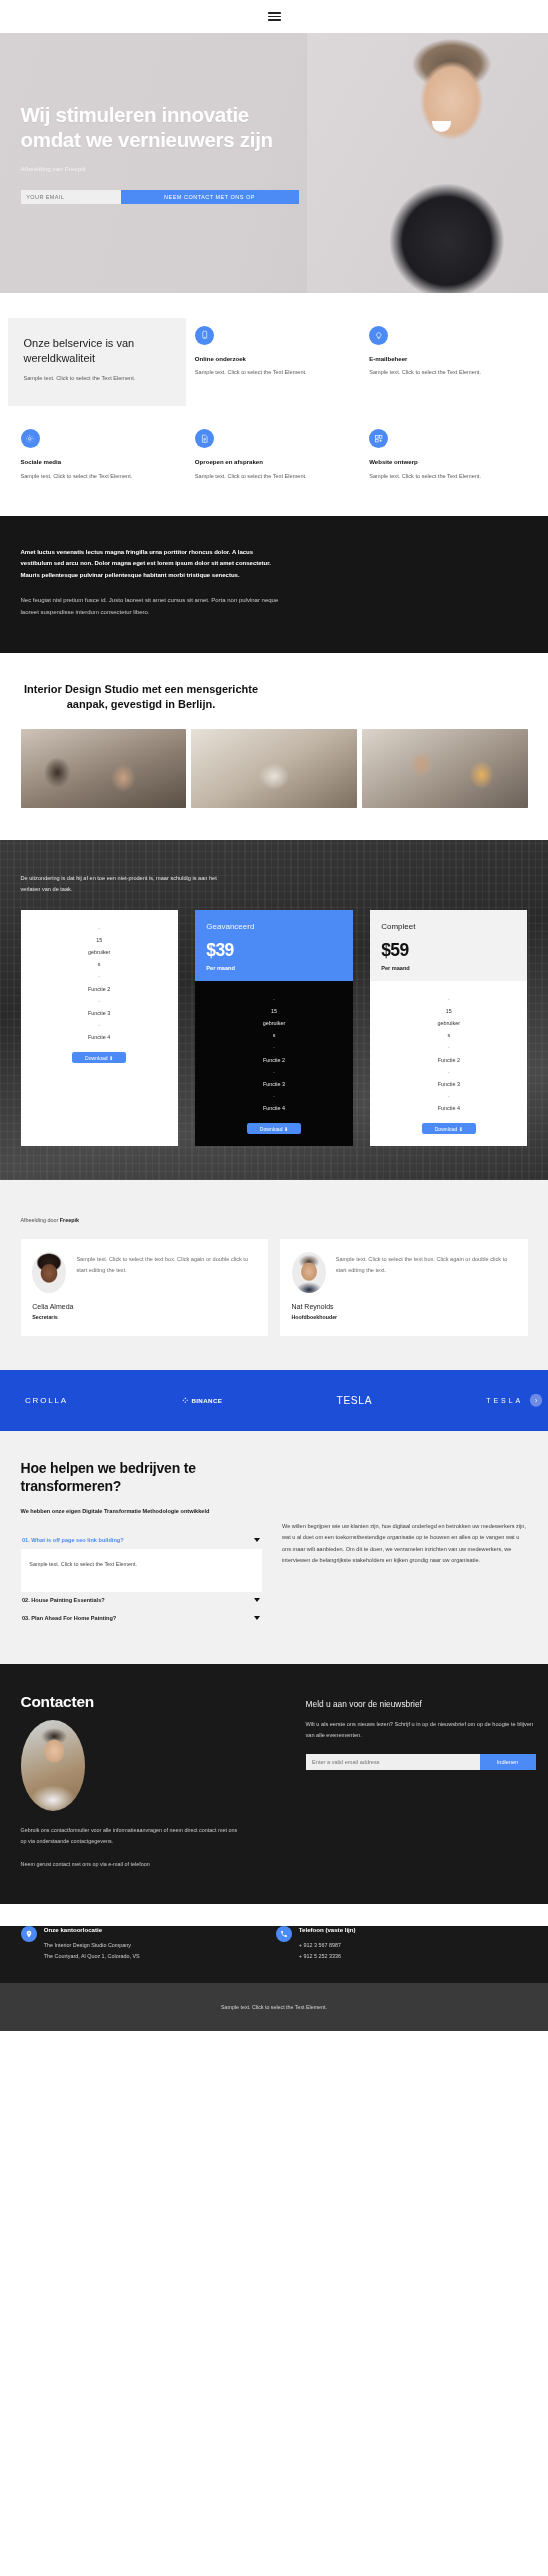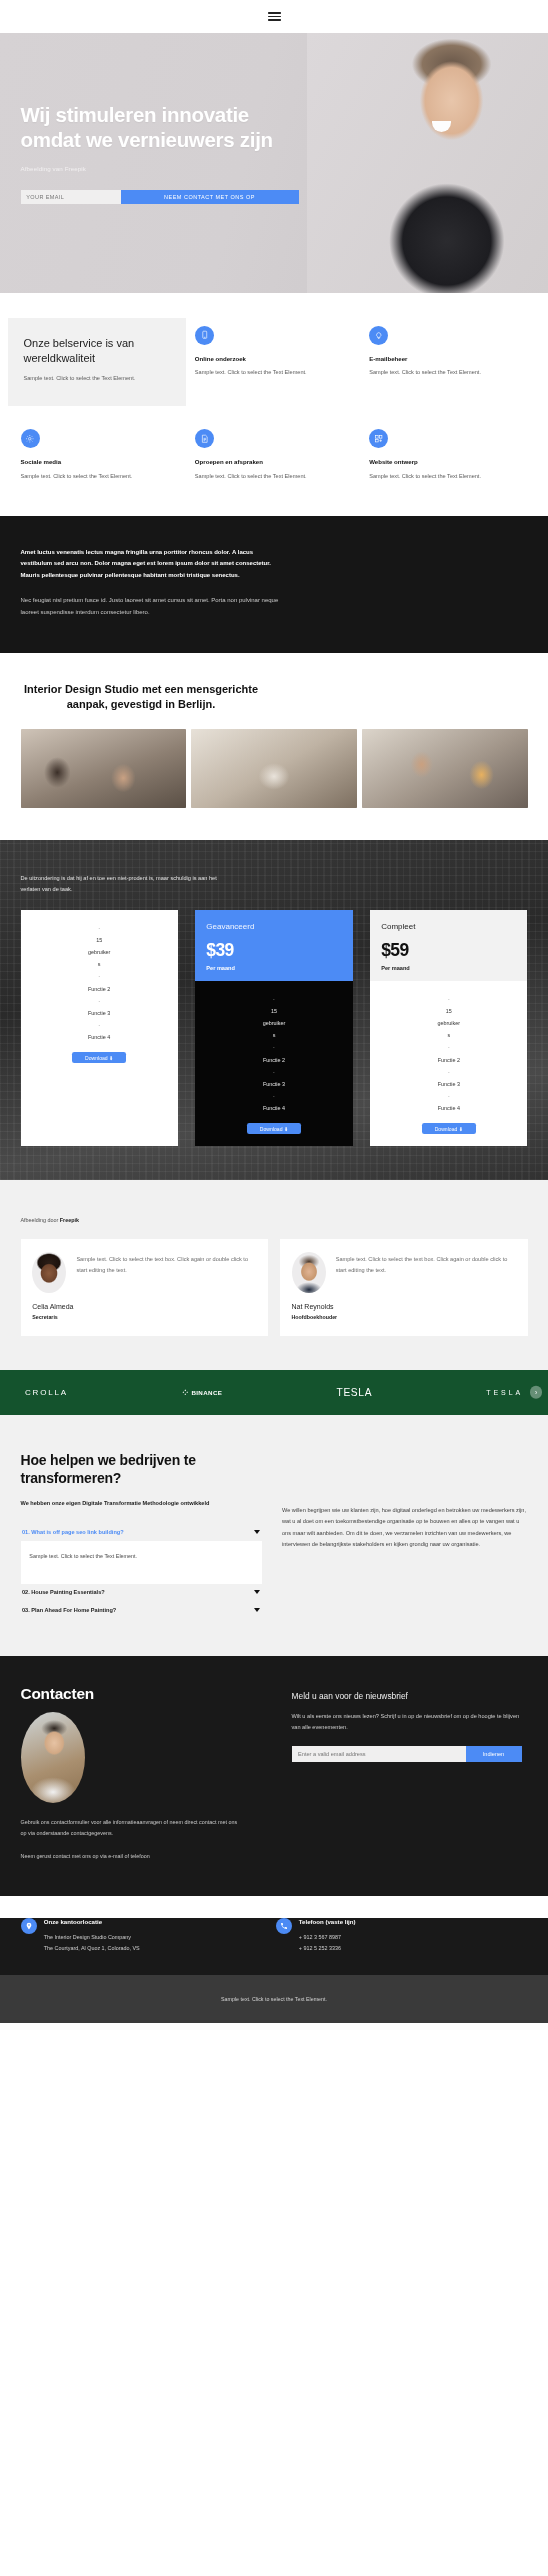--- a/index.html
+++ b/index.html
@@ -144,55 +144,55 @@
       radial-gradient(ellipse 10.2px 11.7px at 50% 48%, #e0b494 0%, #c7976f 72%, rgba(199,151,111,0) 82%),
       radial-gradient(ellipse 13px 8.8px at 50% 24%, #4a3526 0%, rgba(74,53,38,0) 80%),
       radial-gradient(ellipse 16px 9.5px at 50% 92%, #1f2a3d 0%, rgba(31,42,61,0) 80%),
       #edeced; }
   .tquote { font-size: 5.6px; line-height: 1.95; color: #6d6d6d; padding-top: 2.2px; }
   .tname { margin-top: 10.2px; font-size: 7px; color: #1d1d1d; }
   .trole { margin-top: 3.7px; font-size: 5.3px; font-weight: 700; color: #222; }
 
   
   .brands {
-    background: #14532d; height: 45px; position: relative;
+    background: #1d4ed8; height: 61px; position: relative;
     display: flex; align-items: center; justify-content: space-between;
     padding: 0 25px;
   }
   .brand { color: #fff; font-size: 8px; letter-spacing: 1.8px; display: flex; align-items: center; gap: 2.9px; }
   .brand.bin { font-size: 6.2px; font-weight: 700; letter-spacing: 0.4px; }
   .brand.evga { font-size: 10.2px; letter-spacing: 0.7px; }
   .brand.tesla { font-size: 7px; letter-spacing: 2.9px; }
   .brand-next {
     position: absolute; right: 5.8px; top: 50%; transform: translateY(-50%);
     width: 12.4px; height: 12.4px; border-radius: 50%; background: rgba(255,255,255,.35);
     display: flex; align-items: center; justify-content: center;
     color: #fff; font-size: 6.6px; cursor: pointer;
   }
 
   
   .faq { background: #f1f1f1; padding: 29px 20.5px 37px; display: flex; gap: 20.5px; }
-  .faq-left { flex: 0 0 241px; margin-top: 8px; }
+  .faq-left { flex: 0 0 241px; }
   .faq-left h2 { font-size: 14px; font-weight: 700; line-height: 1.28; color: #111; letter-spacing: -0.2px; }
   .faq-strap { margin-top: 11.7px; font-size: 5.6px; font-weight: 700; line-height: 1.7; color: #1b1b1b; max-width: 219px; }
   .acc { margin-top: 14.6px; }
   .acc-row {
     display: flex; align-items: center; justify-content: space-between;
     padding: 5.8px 1.5px; cursor: pointer;
   }
   .acc-q { font-size: 5.6px; font-weight: 700; color: #1b1b1b; }
   .acc-row.open .acc-q { color: #4c8bf5; }
   .caret { width: 0; height: 0; border-left: 3.7px solid transparent; border-right: 3.7px solid transparent; border-top: 4.4px solid #111; }
   .acc-panel { background: #fff; padding: 11.7px 8.8px 25px; }
   .acc-panel p { font-size: 5.4px; color: #4a4a4a; }
   .faq-right { flex: 1; padding-top: 61px; }
   .faq-right p { font-size: 5.6px; line-height: 2.05; color: #3e3e3e; }
 
   
-  .footer { background: #191919; color: #fff; padding: 29px 20.5px 34px; display: flex; gap: 22px; }
+  .footer { background: #191919; color: #fff; padding: 29px 20.5px 34px; display: flex; gap: 36px; }
   .f-left { flex: 0 0 249px; }
   .f-left h2 { font-size: 15.4px; font-weight: 700; letter-spacing: -0.2px; }
   .f-avatar {
     margin-top: 8.8px; width: 64px; height: 91px; border-radius: 50%; overflow: hidden;
     background:
       radial-gradient(ellipse 12.4px 14.6px at 52% 34%, #e6c3a4 0%, #d2a985 72%, rgba(210,169,133,0) 84%),
       radial-gradient(ellipse 16px 10.2px at 52% 18%, #2e2620 0%, rgba(46,38,32,0) 82%),
       radial-gradient(ellipse 29px 19px at 50% 88%, #f1f1f1 0%, rgba(241,241,241,0) 78%),
       linear-gradient(160deg,#cfd6d8 0%,#a98f6f 60%,#8a6f4f 100%);
   }

